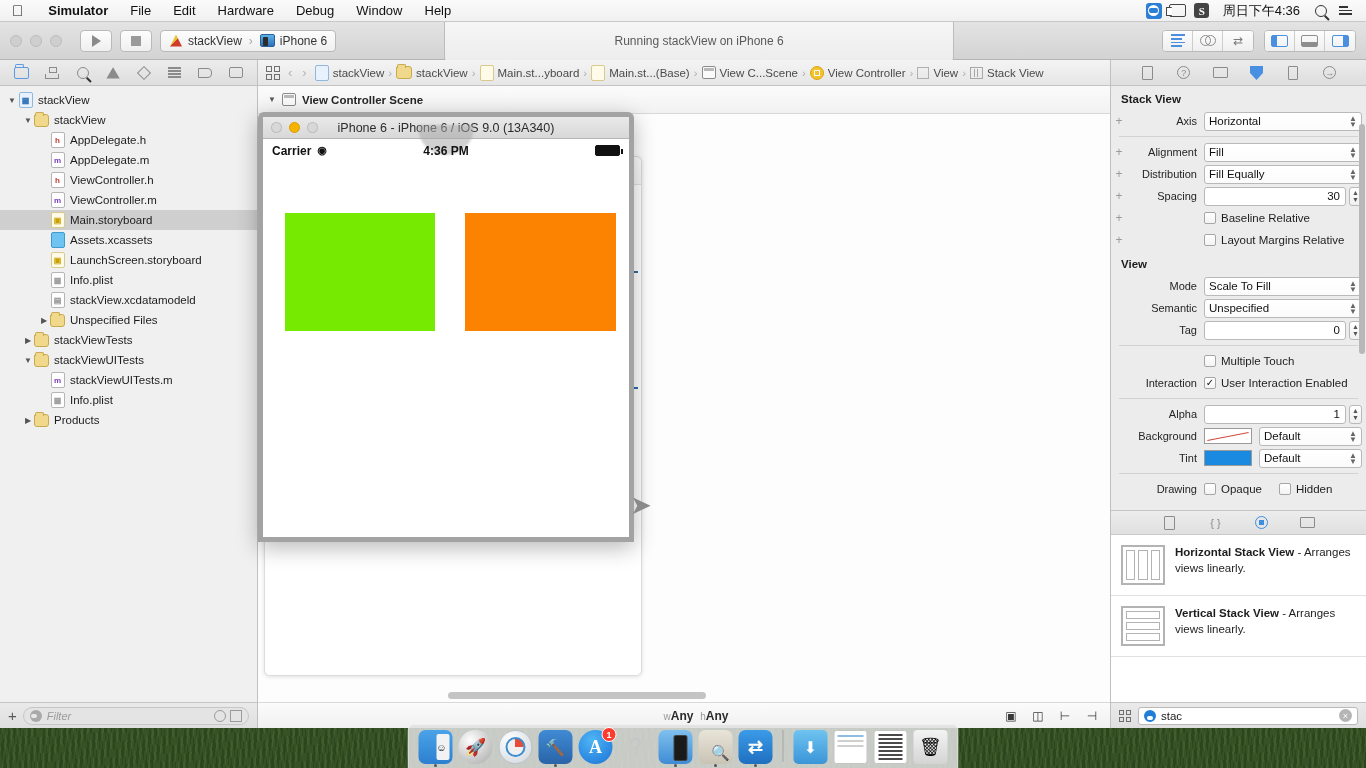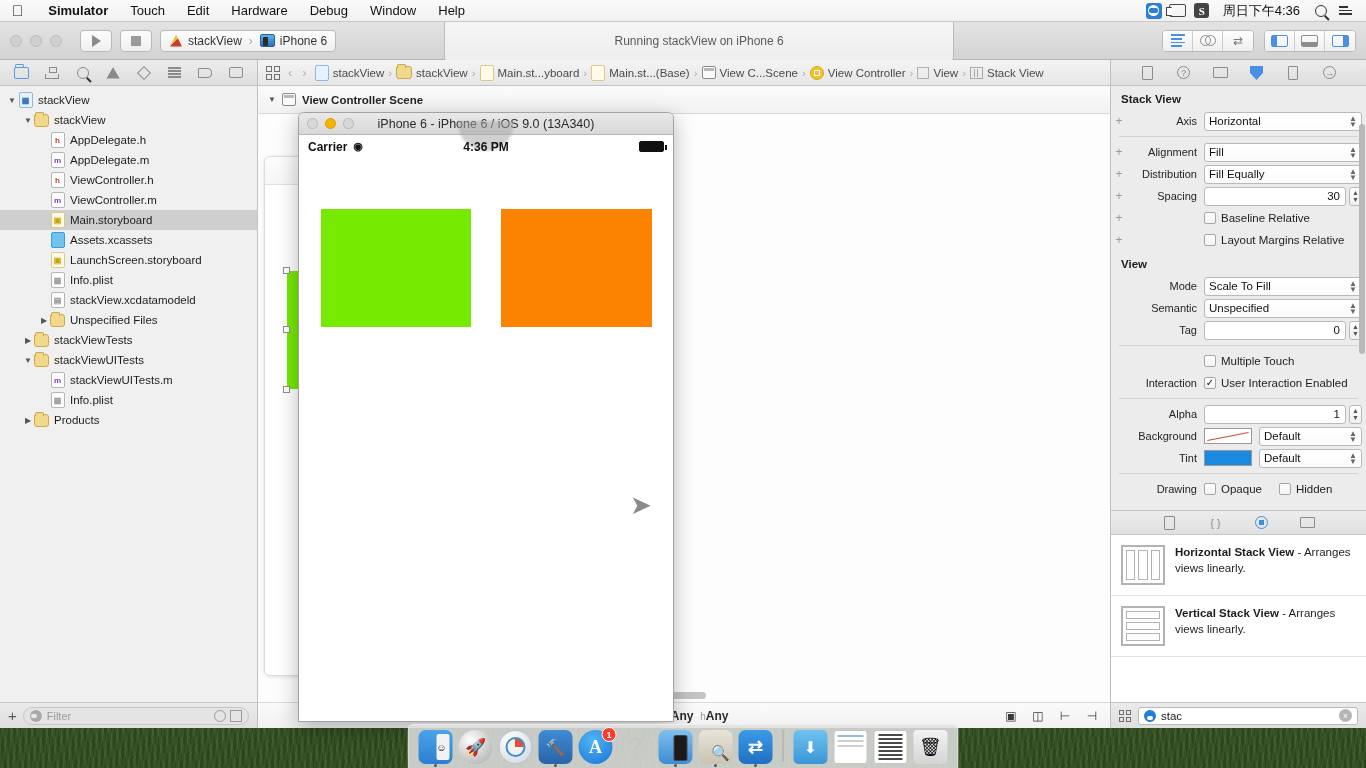--- a/index.html
+++ b/index.html
@@ -127,21 +127,21 @@
   .tag-ico{width:14px;height:10px;background:transparent;border:1.4px solid #8b8b8b;border-radius:0 4px 4px 0;}
   .bub-ico{width:14px;height:11px;border:1.4px solid #8b8b8b;border-radius:2px;}
 
   .nav-tree { flex: 1; overflow: hidden; padding-top: 4px; font-size: 11.5px; color: #1c1c1c; }
   .trow { height: 20px; display: flex; align-items: center; padding-right: 6px; white-space: nowrap; }
   .trow.selected { background: #cfcfcf; }
   .tw { width: 12px; display: inline-flex; align-items: center; justify-content: center; color: #555; font-size: 8px; flex: 0 0 12px;}
   .ficon { width: 15px; height: 16px; margin-right: 5px; flex: 0 0 15px; display:flex;align-items:center;justify-content:center; }
   .nav-filter { height: 26px; border-top: 1px solid #c5c5c5; background: linear-gradient(180deg,#eaeaea,#dfdfdf); display: flex; align-items: center; gap: 6px; padding: 0 8px; }
   .plus-btn { font-size: 15px; color: #5a5a5a; line-height: 1; }
-  .filter-field { flex: 1; height: 18px; background: #e4e4e4; border: 1px solid #c6c6c6; border-radius: 9px; display: flex; align-items: center; padding: 0 6px; gap: 5px; color: #9b9b9b; font-size: 11px; }
+  .filter-field { flex: 1; height: 18px; background: #e4e4e4; border: 1px solid #c6c6c6; border-radius: 9px; display: flex; align-items: center; padding: 0 6px; gap: 5px; color: #9b9b9b; font-size: 11px; font-style: italic; }
 
   
   .fg { width: 14px; height: 16px; border:1px solid #b5b5b5; background:#fff; border-radius:2px; display:flex;align-items:center;justify-content:center;font-size:8px;font-weight:bold;position:relative;}
   .fg.h { color:#c0392b; } .fg.m { color:#7d3cc0; }
   .fg.sb { background:#fffbe8; border-color:#d9c98a; color:#c8a000;}
   .fg.plist{ color:#9a9a9a;}
   .fg.xcd{ color:#8a8a8a;}
   .fg.proj{ background:#e8f2fd;border-color:#8fb8de;color:#2a6db5;}
   .fg.assets{ background:#6ec3f0;border-color:#3e9bd0;}
   .folder-y { width: 16px; height: 13px; background: #f0d98c; border: 1px solid #c9ab4e; border-radius: 2px 3px 3px 3px; position: relative; }
@@ -252,23 +252,23 @@
   .lib-grid-ico i{display:block;border:1.3px solid #6f6f6f;}
   .lib-search{flex:1;height:18px;background:#fff;border:1px solid #b9b9b9;border-radius:3px;display:flex;align-items:center;gap:5px;padding:0 5px;font-size:11.5px;color:#1a1a1a;}
   .circ-blue{width:12px;height:12px;border-radius:50%;border:2px solid #1f7fd8;background:#1f7fd8;position:relative;flex:0 0 12px;}
   .circ-blue::after{content:"";position:absolute;left:1px;top:4px;width:6px;height:4px;background:#fff;border-radius:2px;}
   .circ-grey{width:12px;height:12px;border-radius:50%;background:#a9a9a9;position:relative;flex:0 0 12px;}
   .circ-grey::after{content:"";position:absolute;left:1px;top:4px;width:6px;height:4px;background:#e8e8e8;border-radius:2px;}
   .clear-x{width:13px;height:13px;border-radius:50%;background:#b5b5b5;color:#fff;font-size:9px;display:flex;align-items:center;justify-content:center;}
 
   
   .simulator {
-    position: absolute; left: 258px; top: 112px; width: 376px; height: 610px;
-    background: #fff; border: 1px solid #a3a3a3; border-radius: 6px 6px 0 0;
-    box-shadow: 0 6px 22px rgba(0,0,0,.28); z-index: 30; overflow: hidden; margin-left: 40px;
+    position: absolute; left: 258px; top: 112px; width: 376px; height: 430px;
+    background: #fff; border: 5px solid #a3a3a3; border-radius: 6px 6px 0 0;
+    box-shadow: 0 6px 22px rgba(0,0,0,.28); z-index: 30; overflow: hidden;
   }
   .sim-titlebar {
     height: 22px; background: linear-gradient(180deg,#e9e9e9,#d8d8d8);
     border-bottom:1px solid #b6b6b6; display:flex; align-items:center; padding:0 8px;
     font-size: 12.5px; color:#2b2b2b; position:relative;
   }
   .sim-traffic{display:flex;gap:7px;}
   .sim-traffic i{width:11px;height:11px;border-radius:50%;display:block;border:1px solid rgba(0,0,0,.12);}
   .sim-traffic i:nth-child(1){background:#d8d8d8;}
   .sim-traffic i:nth-child(2){background:#f6b400;border-color:#d99d00;}
@@ -329,21 +329,21 @@
 </head>
 <body>
 
 <div id="root">
 
   <div class="desktop"></div>
 
   <div class="menubar">
     <div class="apple-logo"></div>
     <div class="menu-item app-name">Simulator</div>
-    <div class="menu-item">Touch</div>
+    <div class="menu-item">File</div>
     <div class="menu-item">Edit</div>
     <div class="menu-item">Hardware</div>
     <div class="menu-item">Debug</div>
     <div class="menu-item">Window</div>
     <div class="menu-item">Help</div>
     <div class="menubar-right">
       <div class="mb-icon">
           <span class="tm-ico">
             <span></span>
           </span>

